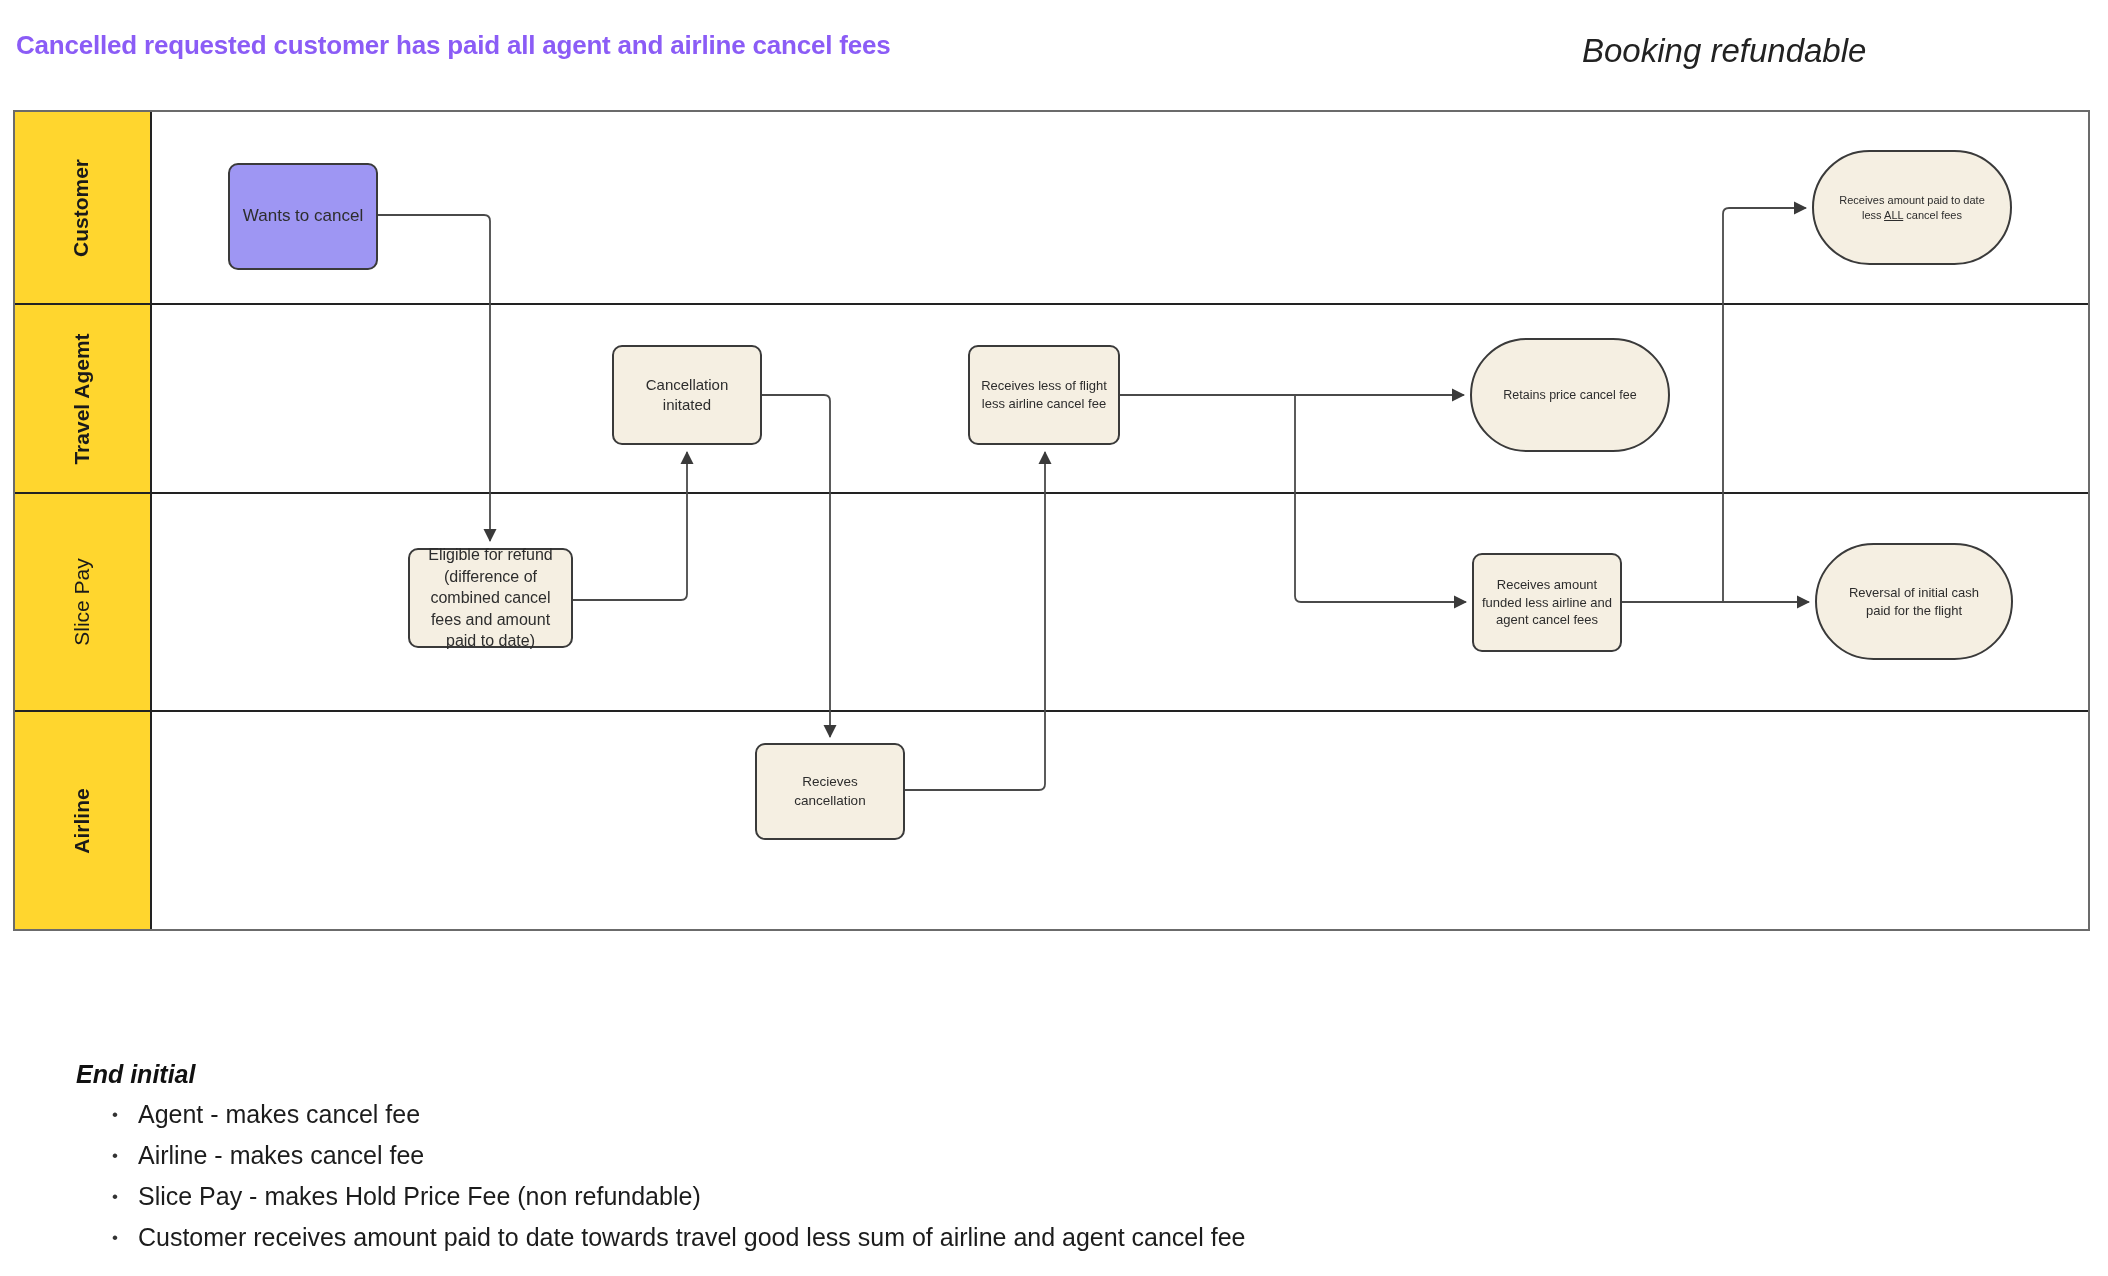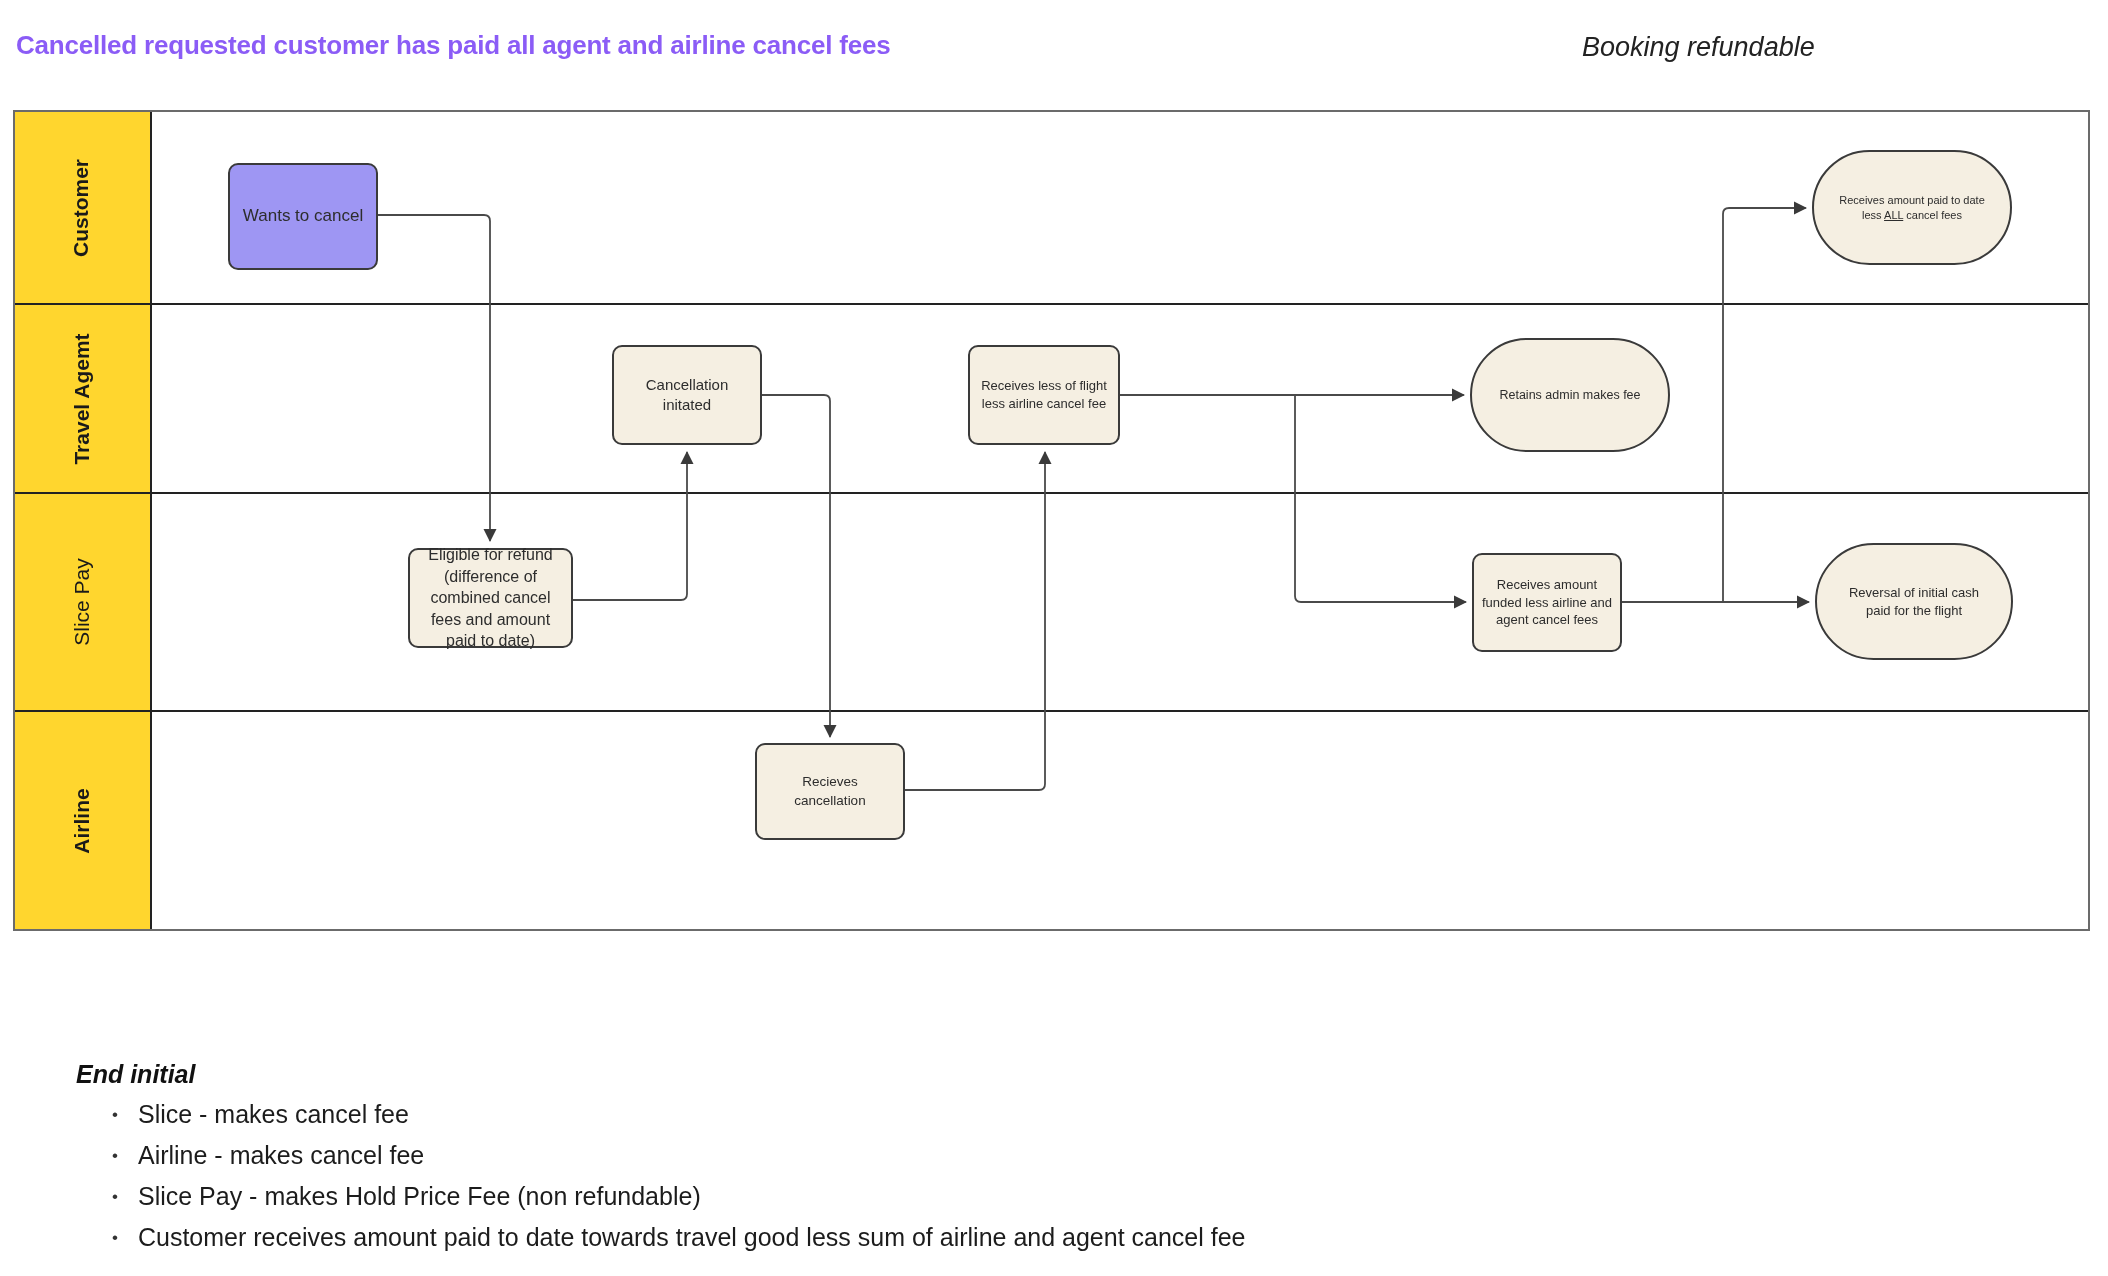--- a/index.html
+++ b/index.html
@@ -1,21 +1,21 @@
 <!DOCTYPE html>
 <html><head>
 <meta charset="utf-8">
 <style>
   html,body{margin:0;padding:0;background:#ffffff;}
   .page{position:relative;width:2108px;height:1276px;background:#ffffff;
         font-family:"Liberation Sans",sans-serif;color:#1f1f1f;overflow:hidden;}
 
   
   .doc-title{position:absolute;left:16px;top:30px;font-size:26px;font-weight:700;color:#8b5cf6;letter-spacing:-0.2px;}
-  .doc-note{position:absolute;left:1582px;top:32px;font-size:27px;font-style:italic;color:#222;}
+  .doc-note{position:absolute;left:1582px;top:32px;font-size:33px;font-style:italic;color:#222;}
 
   
   .frame{position:absolute;left:13px;top:110px;width:2077px;height:821px;
          border:2px solid #6b6b6b;box-sizing:border-box;background:#fff;}
   .lane-col{position:absolute;left:15px;top:112px;width:135px;height:817px;background:#FFD62E;}
   .lane-col-edge{position:absolute;left:150px;top:112px;width:2px;height:817px;background:#222;}
   .lane-sep{position:absolute;left:15px;width:2073px;height:2px;background:#222;}
   .lane-label-box{position:absolute;left:13px;width:137px;display:flex;align-items:center;justify-content:center;}
   .lane-label-box span{transform:rotate(-90deg);white-space:nowrap;font-size:21px;color:#1a1a1a;}
   .lane-bold span{font-weight:700;}
@@ -88,21 +88,21 @@
 
   <div class="node purple" style="left:228px;top:163px;width:150px;height:107px;font-size:17px;">
     <span>Wants to cancel</span>
   </div>
 
   <div class="node" style="left:968px;top:345px;width:152px;height:100px;font-size:13px;">
     <span>Receives less of flight less airline cancel fee</span>
   </div>
 
   <div class="node stadium" style="left:1470px;top:338px;width:200px;height:114px;font-size:12.5px;">
-    <span>Retains admin makes fee</span>
+    <span>Retains price cancel fee</span>
   </div>
 
   <div class="node stadium" style="left:1812px;top:150px;width:200px;height:115px;font-size:11px;">
     <span><span>Receives amount paid to date less </span><span class="u">ALL</span><span> cancel fees</span></span>
   </div>
 
   <div class="node" style="left:408px;top:548px;width:165px;height:100px;font-size:16px;padding:6px 7px;">
     <span>Eligible for refund (difference of combined cancel fees and amount paid to date)</span>
   </div>
 
@@ -115,21 +115,21 @@
   </div>
 
   <div class="node" style="left:755px;top:743px;width:150px;height:97px;font-size:13.5px;">
     <span>Recieves cancellation</span>
   </div>
 
   <div class="end-heading">End initial</div>
 
   <div class="bullet-row" style="top:1100px;">
     <span class="bullet-dot">•</span>
-    <span>Slice - makes cancel fee</span>
+    <span>Agent - makes cancel fee</span>
   </div>
   <div class="bullet-row" style="top:1141px;">
     <span class="bullet-dot">•</span>
     <span>Airline - makes cancel fee</span>
   </div>
   <div class="bullet-row" style="top:1182px;">
     <span class="bullet-dot">•</span>
     <span>Slice Pay - makes Hold Price Fee (non refundable)</span>
   </div>
   <div class="bullet-row" style="top:1223px;">

